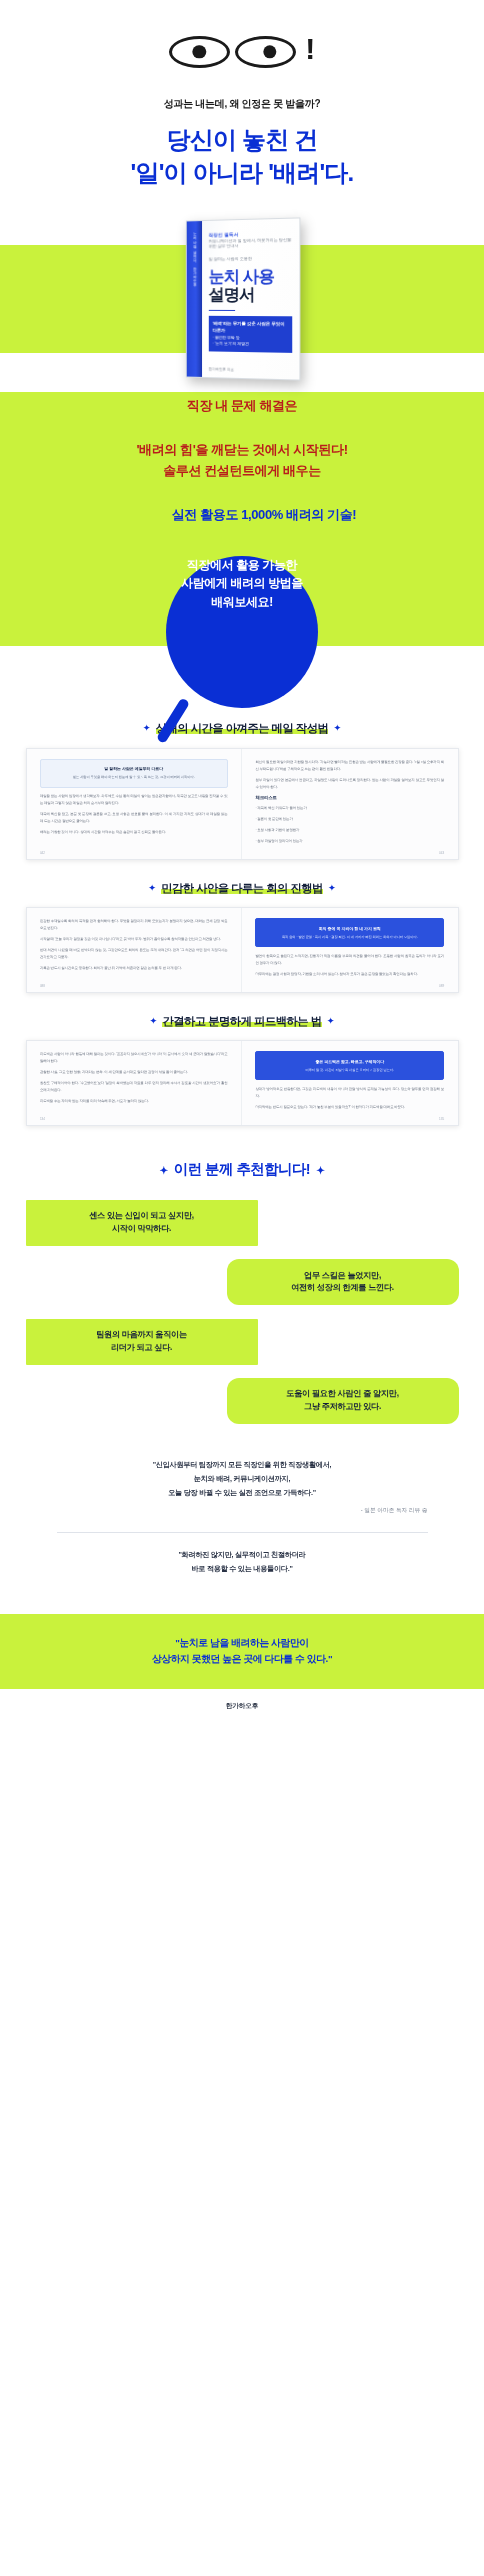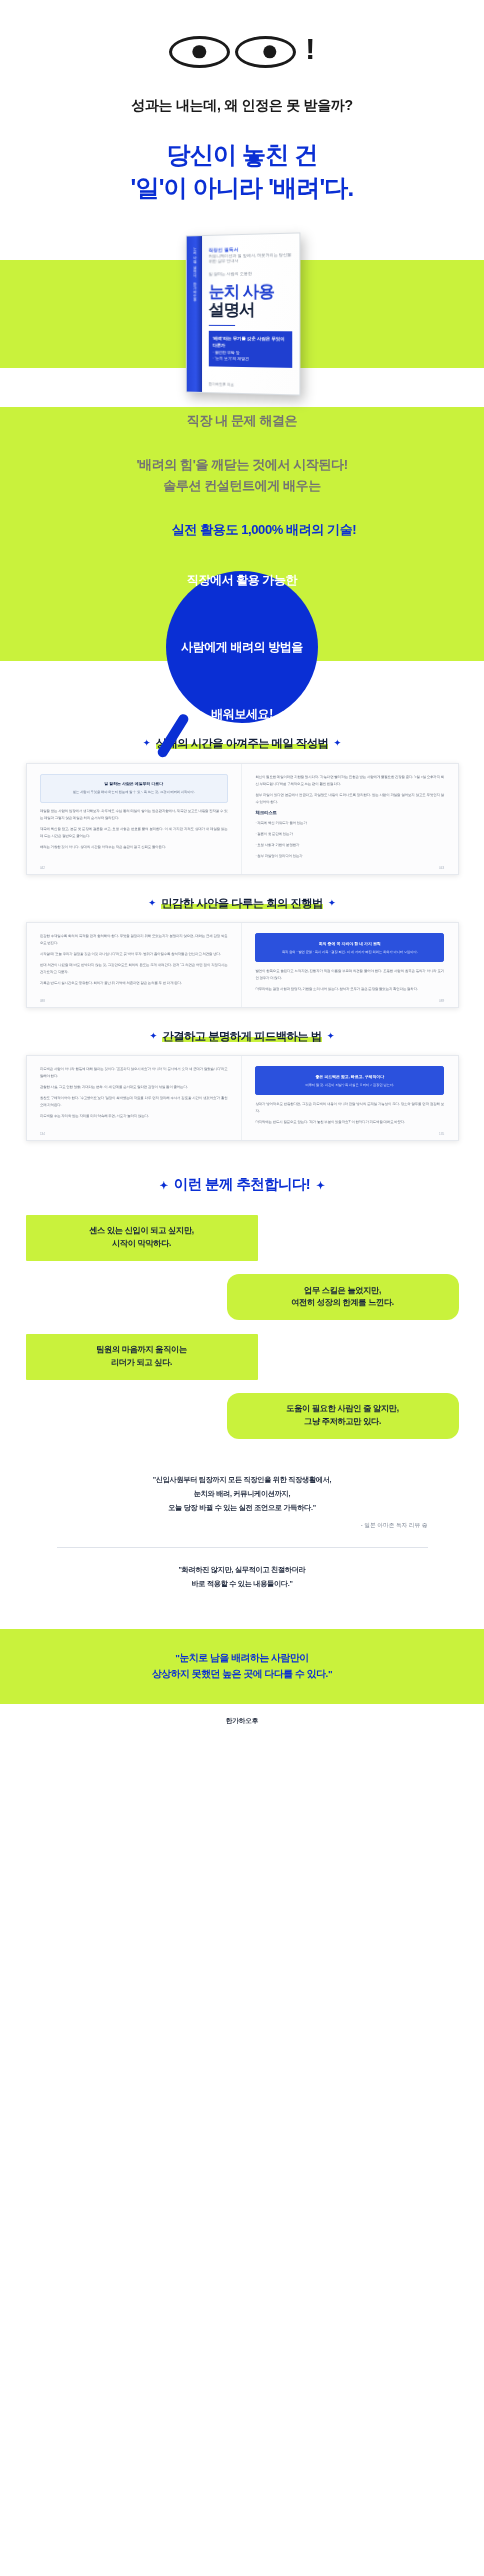--- a/index.html
+++ b/index.html
@@ -44,25 +44,25 @@
   .eye.right::after { left: 58%; }
   .bang {
     font-size: 30px;
     font-weight: 700;
     color: #1a1a1a;
     line-height: 1;
     margin-left: 4.1px;
     transform: translateY(-3.1px);
   }
   .hero-sub {
-    font-size: 14px;
+    font-size: 10px;
     font-weight: 700;
     color: #1a1a1a;
     letter-spacing: -0.3px;
-    margin-bottom: 23px;
+    margin-bottom: 12px;
   }
   .hero-title {
     font-size: 24px;
     font-weight: 800;
     color: #0a2fd4;
     line-height: 1.38;
     letter-spacing: -0.8px;
     margin-bottom: 17.5px;
   }
   .hero-title .ln2 { display: block; }
@@ -160,21 +160,21 @@
   
   .green-copy {
     background: #c9f23c;
     text-align: center;
     padding: 3.1px 0 28px 0;
     position: relative;
   }
   .gc-line {
     font-size: 13px;
     font-weight: 700;
-    color: #737373;
+    color: #b91c1c;
     line-height: 1.62;
     letter-spacing: -0.4px;
   }
   .gc-strong { font-weight: 800; margin-top: 23px; }
   .gc-blue { color: #0a2fd4; padding-left: 44px; }
 
   
   .cta-wrap {
     background: #c9f23c;
     position: relative;
@@ -191,21 +191,21 @@
     left: 50%;
     top: 3.1px;
     transform: translateX(-50%);
     width: 152px; height: 152px;
     border-radius: 50%;
     background: #0a2fd4;
     color: #fff;
     display: flex;
     flex-direction: column;
     align-items: center;
-    justify-content: space-between;
+    justify-content: flex-start;
     text-align: center;
     font-size: 12px;
     font-weight: 800;
     line-height: 1.52;
     letter-spacing: -0.4px;
     z-index: 4;
   }
   .cta-handle {
     position: absolute;
     left: 50%;

